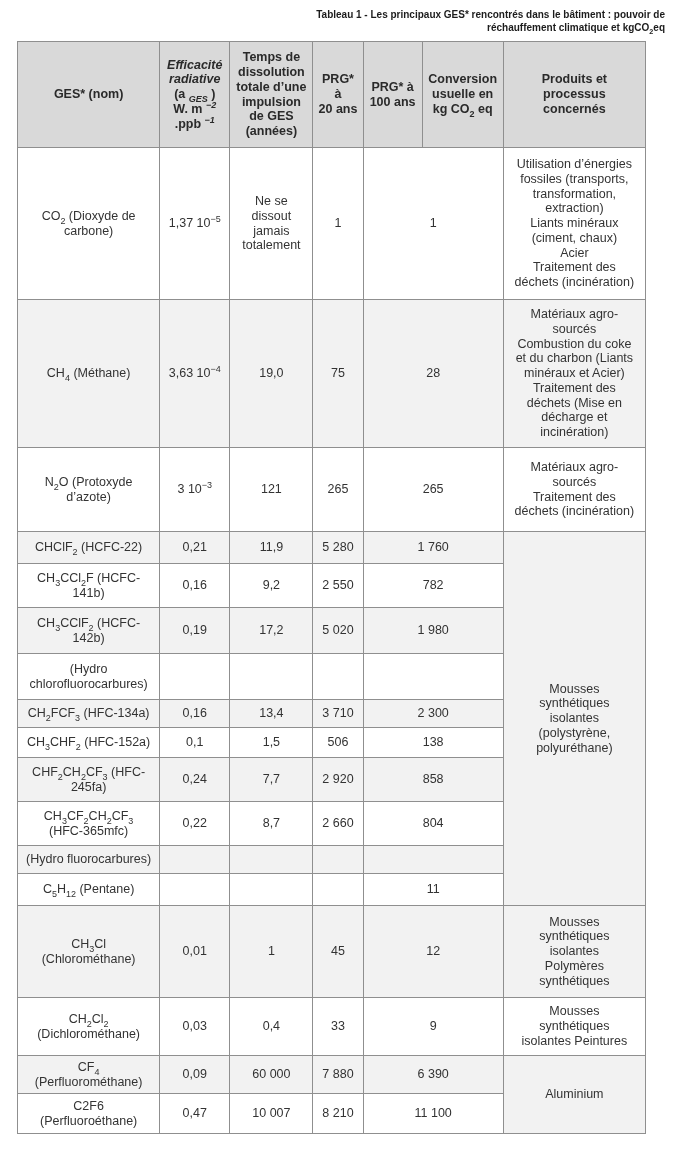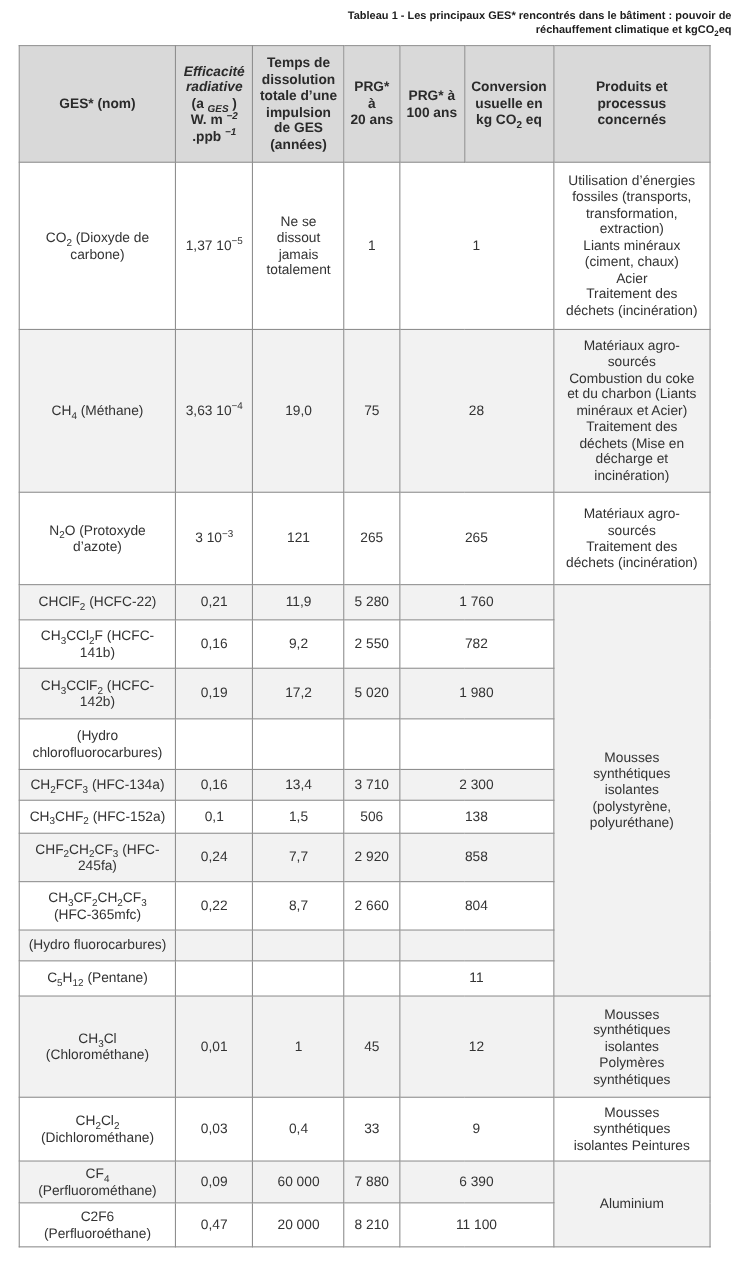--- a/index.html
+++ b/index.html
@@ -203,20 +203,20 @@
       <td>0,09</td>
       <td>60 000</td>
       <td>7 880</td>
       <td colspan="2">6 390</td>
       <td rowspan="2" class="c-prod-merged">Aluminium</td>
     </tr>
 
     <tr style="height:40px">
       <td>C2F6<br>(Perfluoroéthane)</td>
       <td>0,47</td>
-      <td>20 000</td>
+      <td>10 007</td>
       <td>8 210</td>
       <td colspan="2">11 100</td>
     </tr>
 
   </tbody>
     </table>
 </div>
 
 </body></html>

